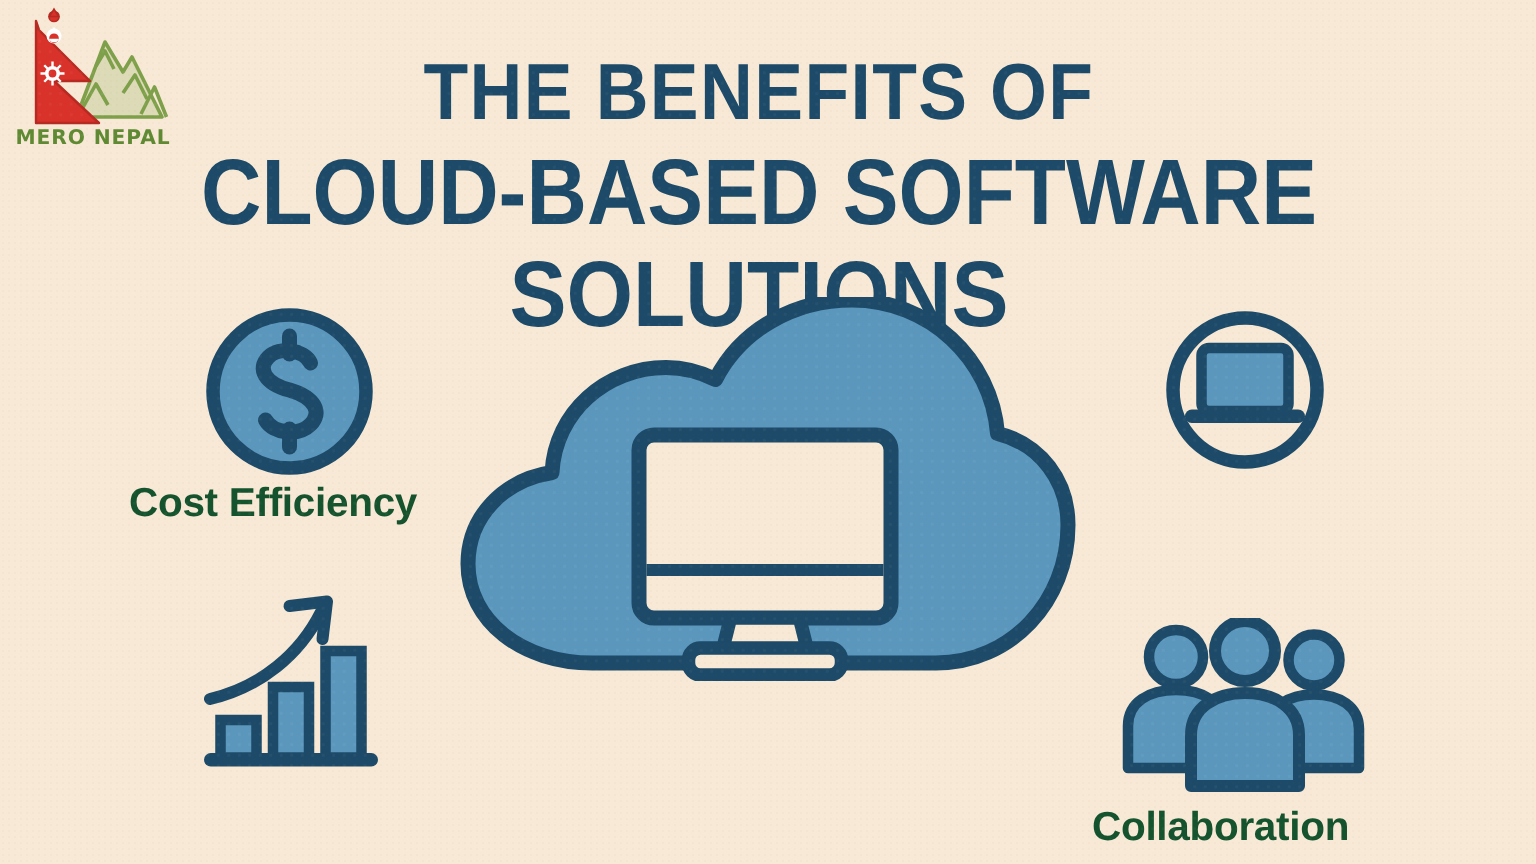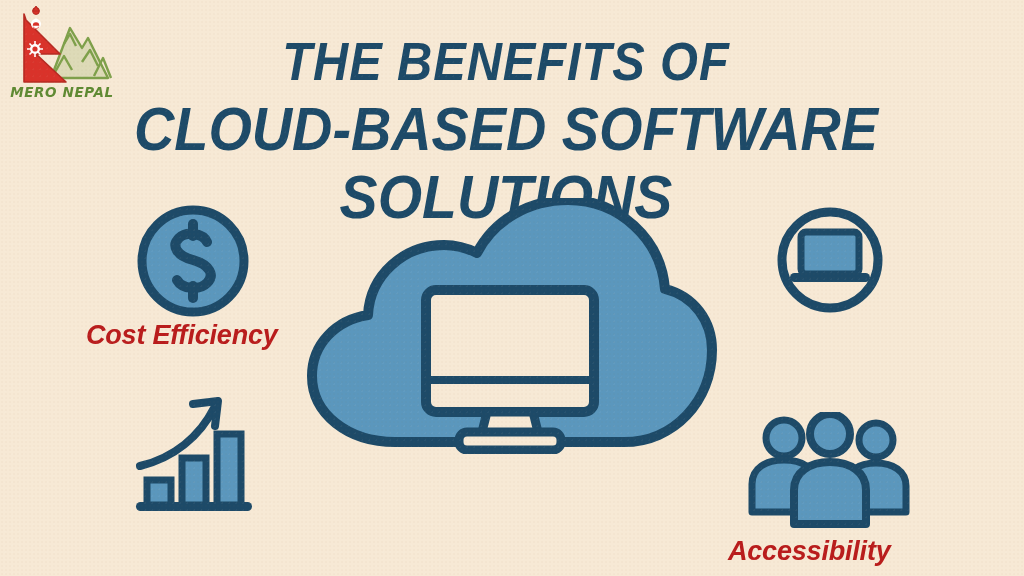--- a/index.html
+++ b/index.html
@@ -8,21 +8,20 @@
     padding: 0;
     background: #ffffff;
   }
   #poster {
     position: relative;
     width: 1024px;
     height: 576px;
     overflow: hidden;
     background: #f7e9d5;
     font-family: "Liberation Sans", "DejaVu Sans", sans-serif;
-    font-style: italic;
     -webkit-font-smoothing: antialiased;
   }
   
   #poster::after {
     content: "";
     position: absolute;
     inset: 0;
     pointer-events: none;
     background-image:
       radial-gradient(rgba(140,110,70,0.045) 1px, transparent 1px),
@@ -85,21 +84,21 @@
     display: block;
     font-size: 62px;
     margin-top: 6px;
     transform: scaleX(0.92);
     letter-spacing: 0px;
   }
 
   
   .label {
     position: absolute;
-    color: #b91c1c;
+    color: #14532d;
     font-weight: 700;
     font-size: 27px;
     white-space: nowrap;
     font-family: "Liberation Sans", "DejaVu Sans", sans-serif;
     letter-spacing: -0.2px;
   }
   .label-cost          { left: 86px;  top: 320px; }
   .label-accessibility { left: 738px; top: 320px; }
   .label-scalability   { left: 120px; top: 538px; }
   .label-collaboration { left: 728px; top: 536px; }
@@ -236,15 +235,15 @@
         <circle cx="134" cy="28" r="17" fill="#5b97bd" stroke="#1d4a68" stroke-width="7"></circle>
         <path d="M104 100 L104 74 C 104 59, 117 51, 134 51 C 151 51, 164 59, 164 74 L164 100 Z" fill="#5b97bd" stroke="#1d4a68" stroke-width="7" stroke-linejoin="round"></path>
       </g>
 
       <g>
         <circle cx="88" cy="22" r="20" fill="#5b97bd" stroke="#1d4a68" stroke-width="8"></circle>
         <path d="M52 112 L52 78 C 52 60, 68 50, 88 50 C 108 50, 124 60, 124 78 L124 112 Z" fill="#5b97bd" stroke="#1d4a68" stroke-width="8" stroke-linejoin="round"></path>
       </g>
     </svg>
   </div>
-  <div class="label label-collaboration">Accessibility</div>
+  <div class="label label-collaboration">Collaboration</div>
 
 </div>
 
 </body></html>

